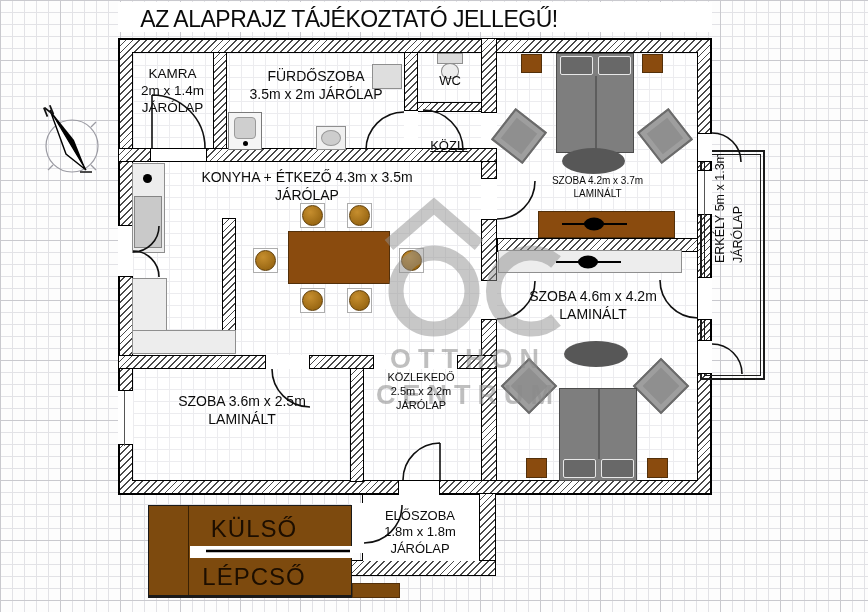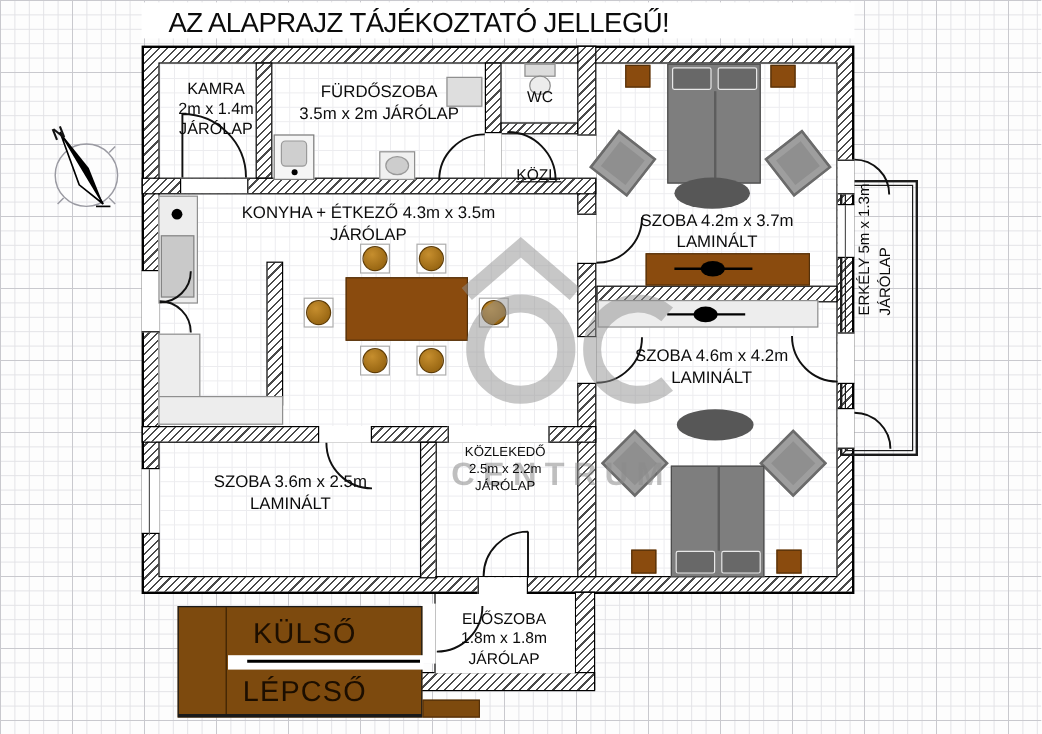--- a/index.html
+++ b/index.html
@@ -174,42 +174,43 @@
     <line x1="206" y1="551" x2="350" y2="551" stroke="#000" stroke-width="2.6"></line>
   </svg>
 
   <svg style="left:0;top:0;" width="868" height="612" viewBox="0 0 868 612">
     <g stroke="#8f8f8f" stroke-opacity="0.5" fill="none">
       <path d="M389,245 L434,206 L479,245" stroke-width="13"></path>
       <circle cx="434" cy="291" r="38" stroke-width="15"></circle>
       <path d="M556,262 A38,38 0 1 0 556,320" stroke-width="15"></path>
     </g>
   </svg>
+  <div class="wm-text" style="left:348px;top:344px;width:240px;font-size:27px;">OTTHON</div>
   <div class="wm-text" style="left:348px;top:380px;width:240px;font-size:27px;">CENTRUM</div>
 
-  <div class="label" style="left:120px;top:65px;width:120px;font-size:13.5px;">
+  <div class="label" style="left:120px;top:65px;width:105px;font-size:13.5px;">
     <div>KAMRA</div>
     <div>2m x 1.4m</div>
     <div>JÁRÓLAP</div>
   </div>
   <div class="label" style="left:228px;top:68px;width:176px;font-size:14px;">
     <div>FÜRDŐSZOBA</div>
     <div>3.5m x 2m JÁRÓLAP</div>
   </div>
   <div class="label" style="left:420px;top:73px;width:60px;font-size:13px;">
     <div>WC</div>
   </div>
   <div class="label" style="left:417px;top:138px;width:64px;font-size:13px;text-decoration:underline;">
     <div>KÖZL.</div>
   </div>
   <div class="label" style="left:162px;top:169px;width:290px;font-size:14px;">
     <div>KONYHA + ÉTKEZŐ 4.3m x 3.5m</div>
     <div>JÁRÓLAP</div>
   </div>
-  <div class="label" style="left:500px;top:175px;width:195px;font-size:14px;">
+  <div class="label" style="left:500px;top:175px;width:195px;font-size:10px;">
     <div>SZOBA 4.2m x 3.7m</div>
     <div>LAMINÁLT</div>
   </div>
   <div class="label" style="left:497px;top:288px;width:192px;font-size:14px;">
     <div>SZOBA 4.6m x 4.2m</div>
     <div>LAMINÁLT</div>
   </div>
   <div class="label" style="left:729px;top:263px;width:0;height:0;">
     <div style="transform:translate(-50%,-50%) rotate(-90deg);white-space:nowrap;font-size:12.5px;line-height:1.45;">
       <div>ERKÉLY 5m x 1.3m</div>

